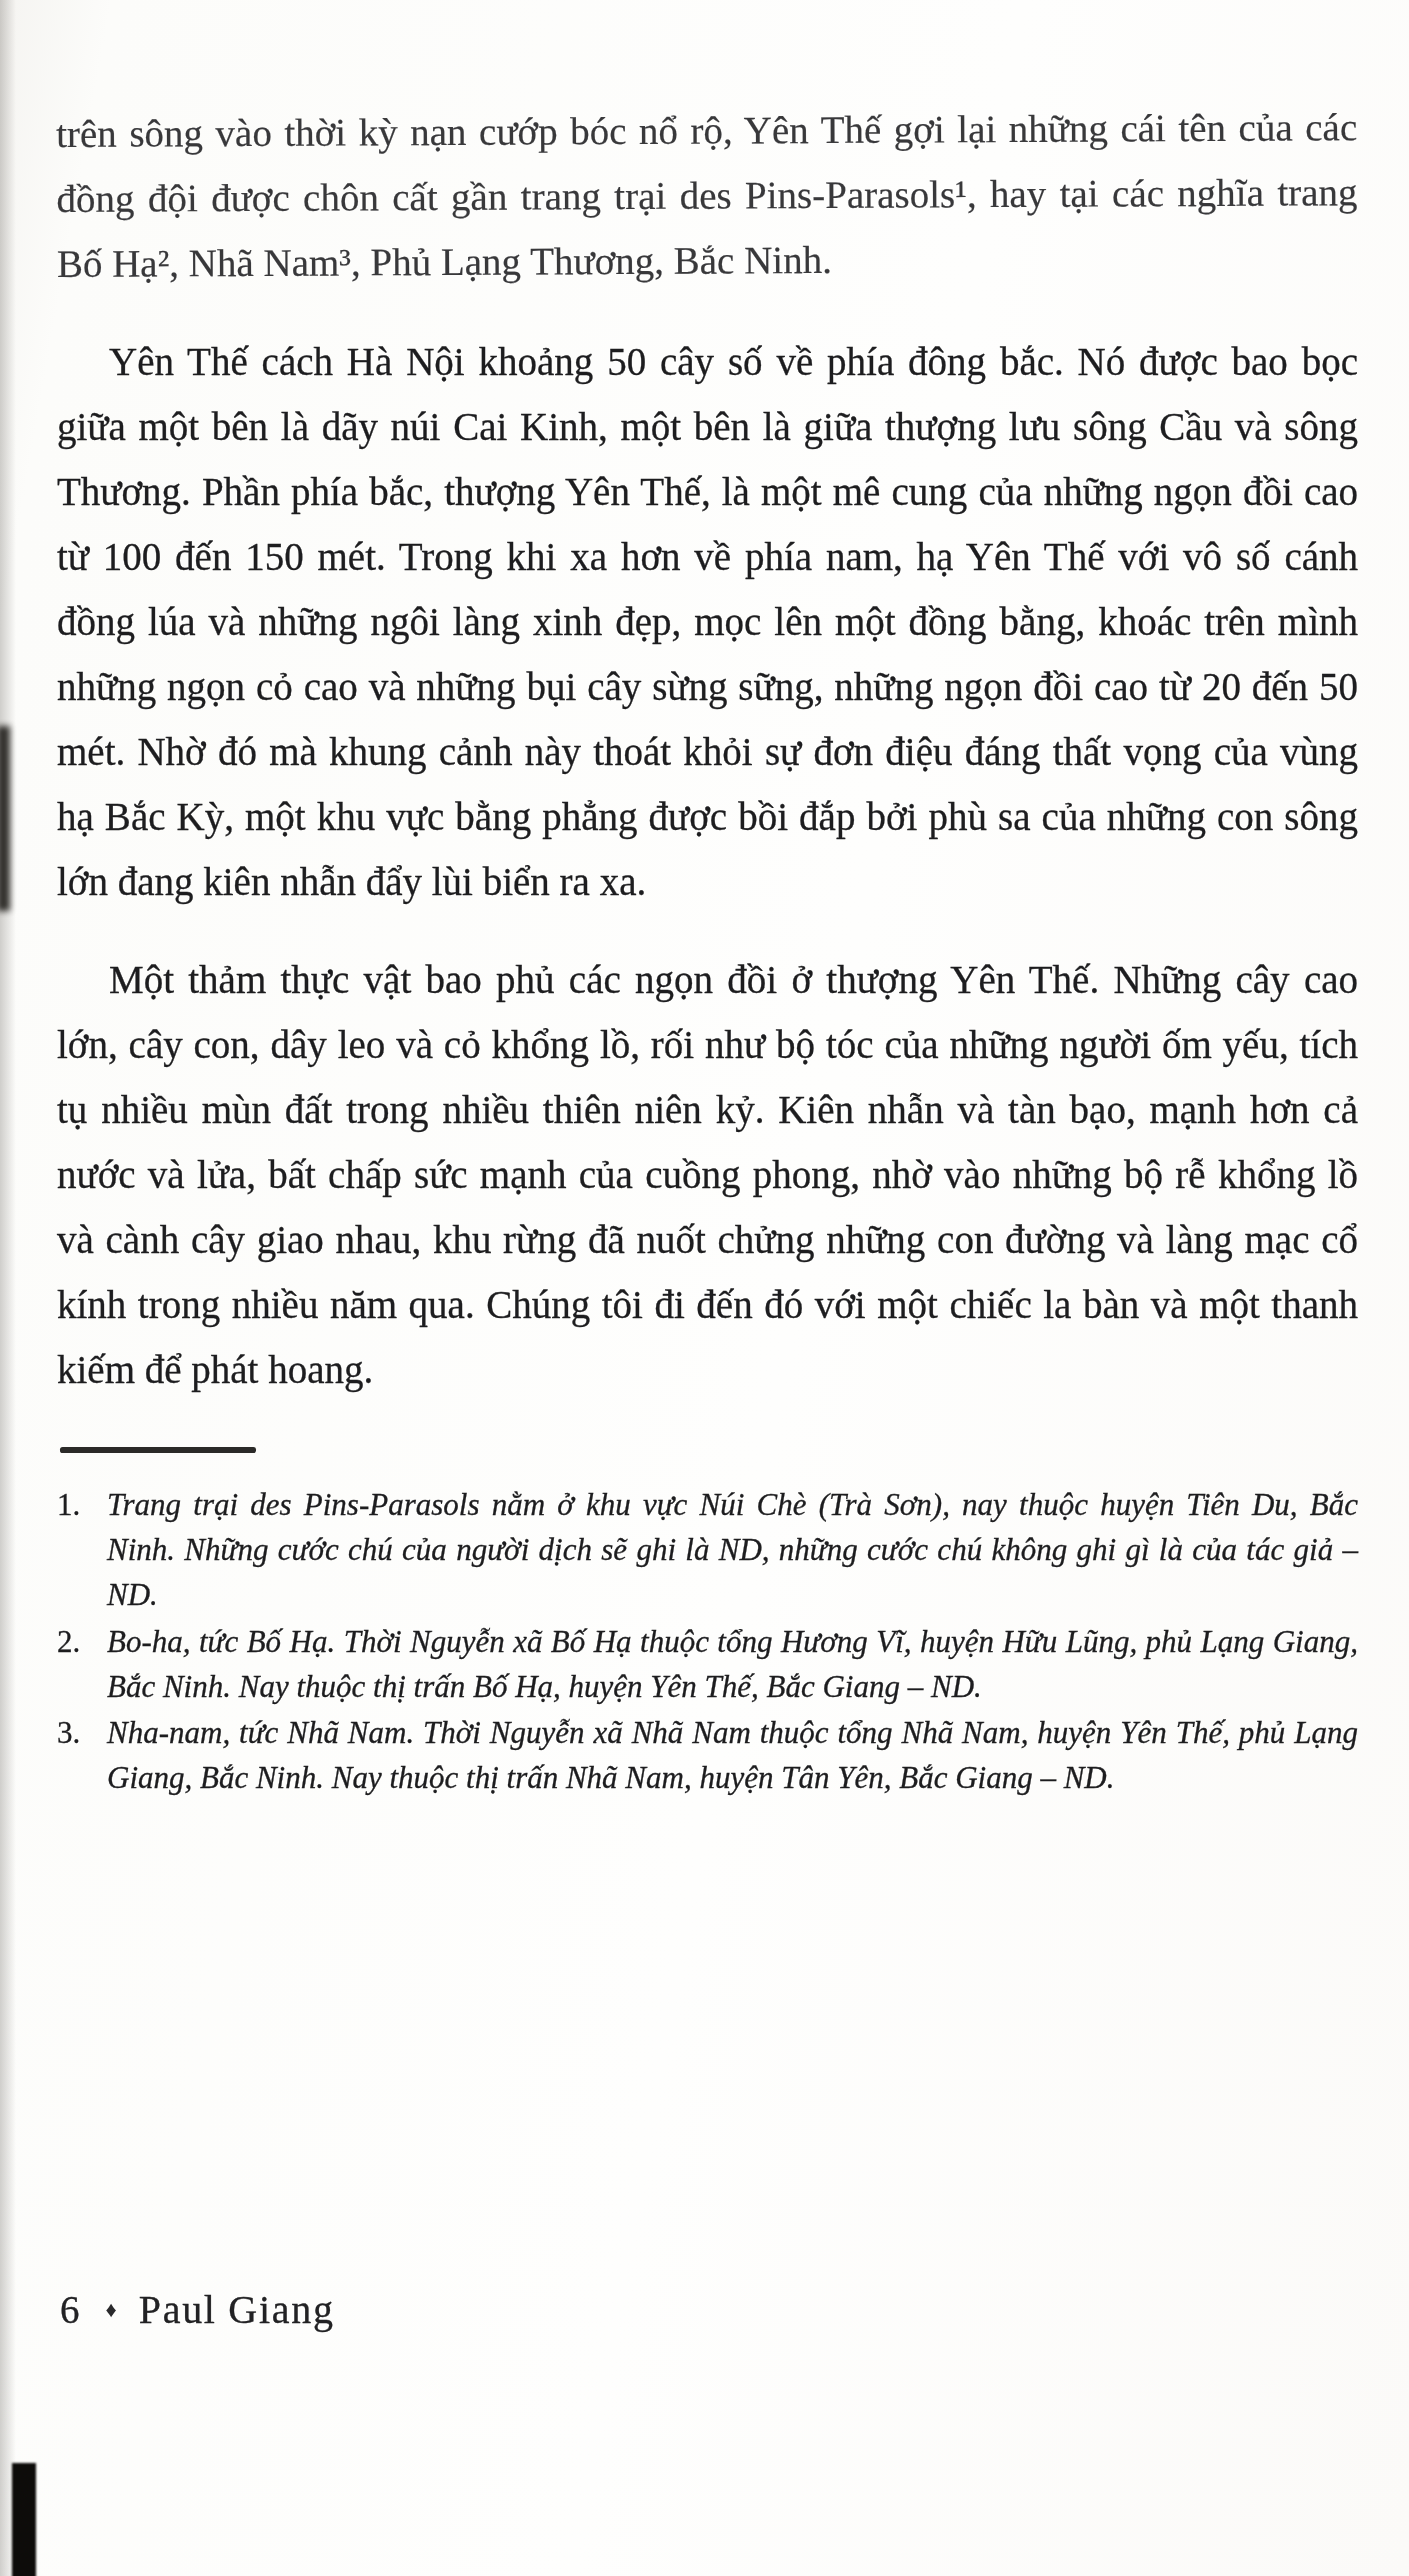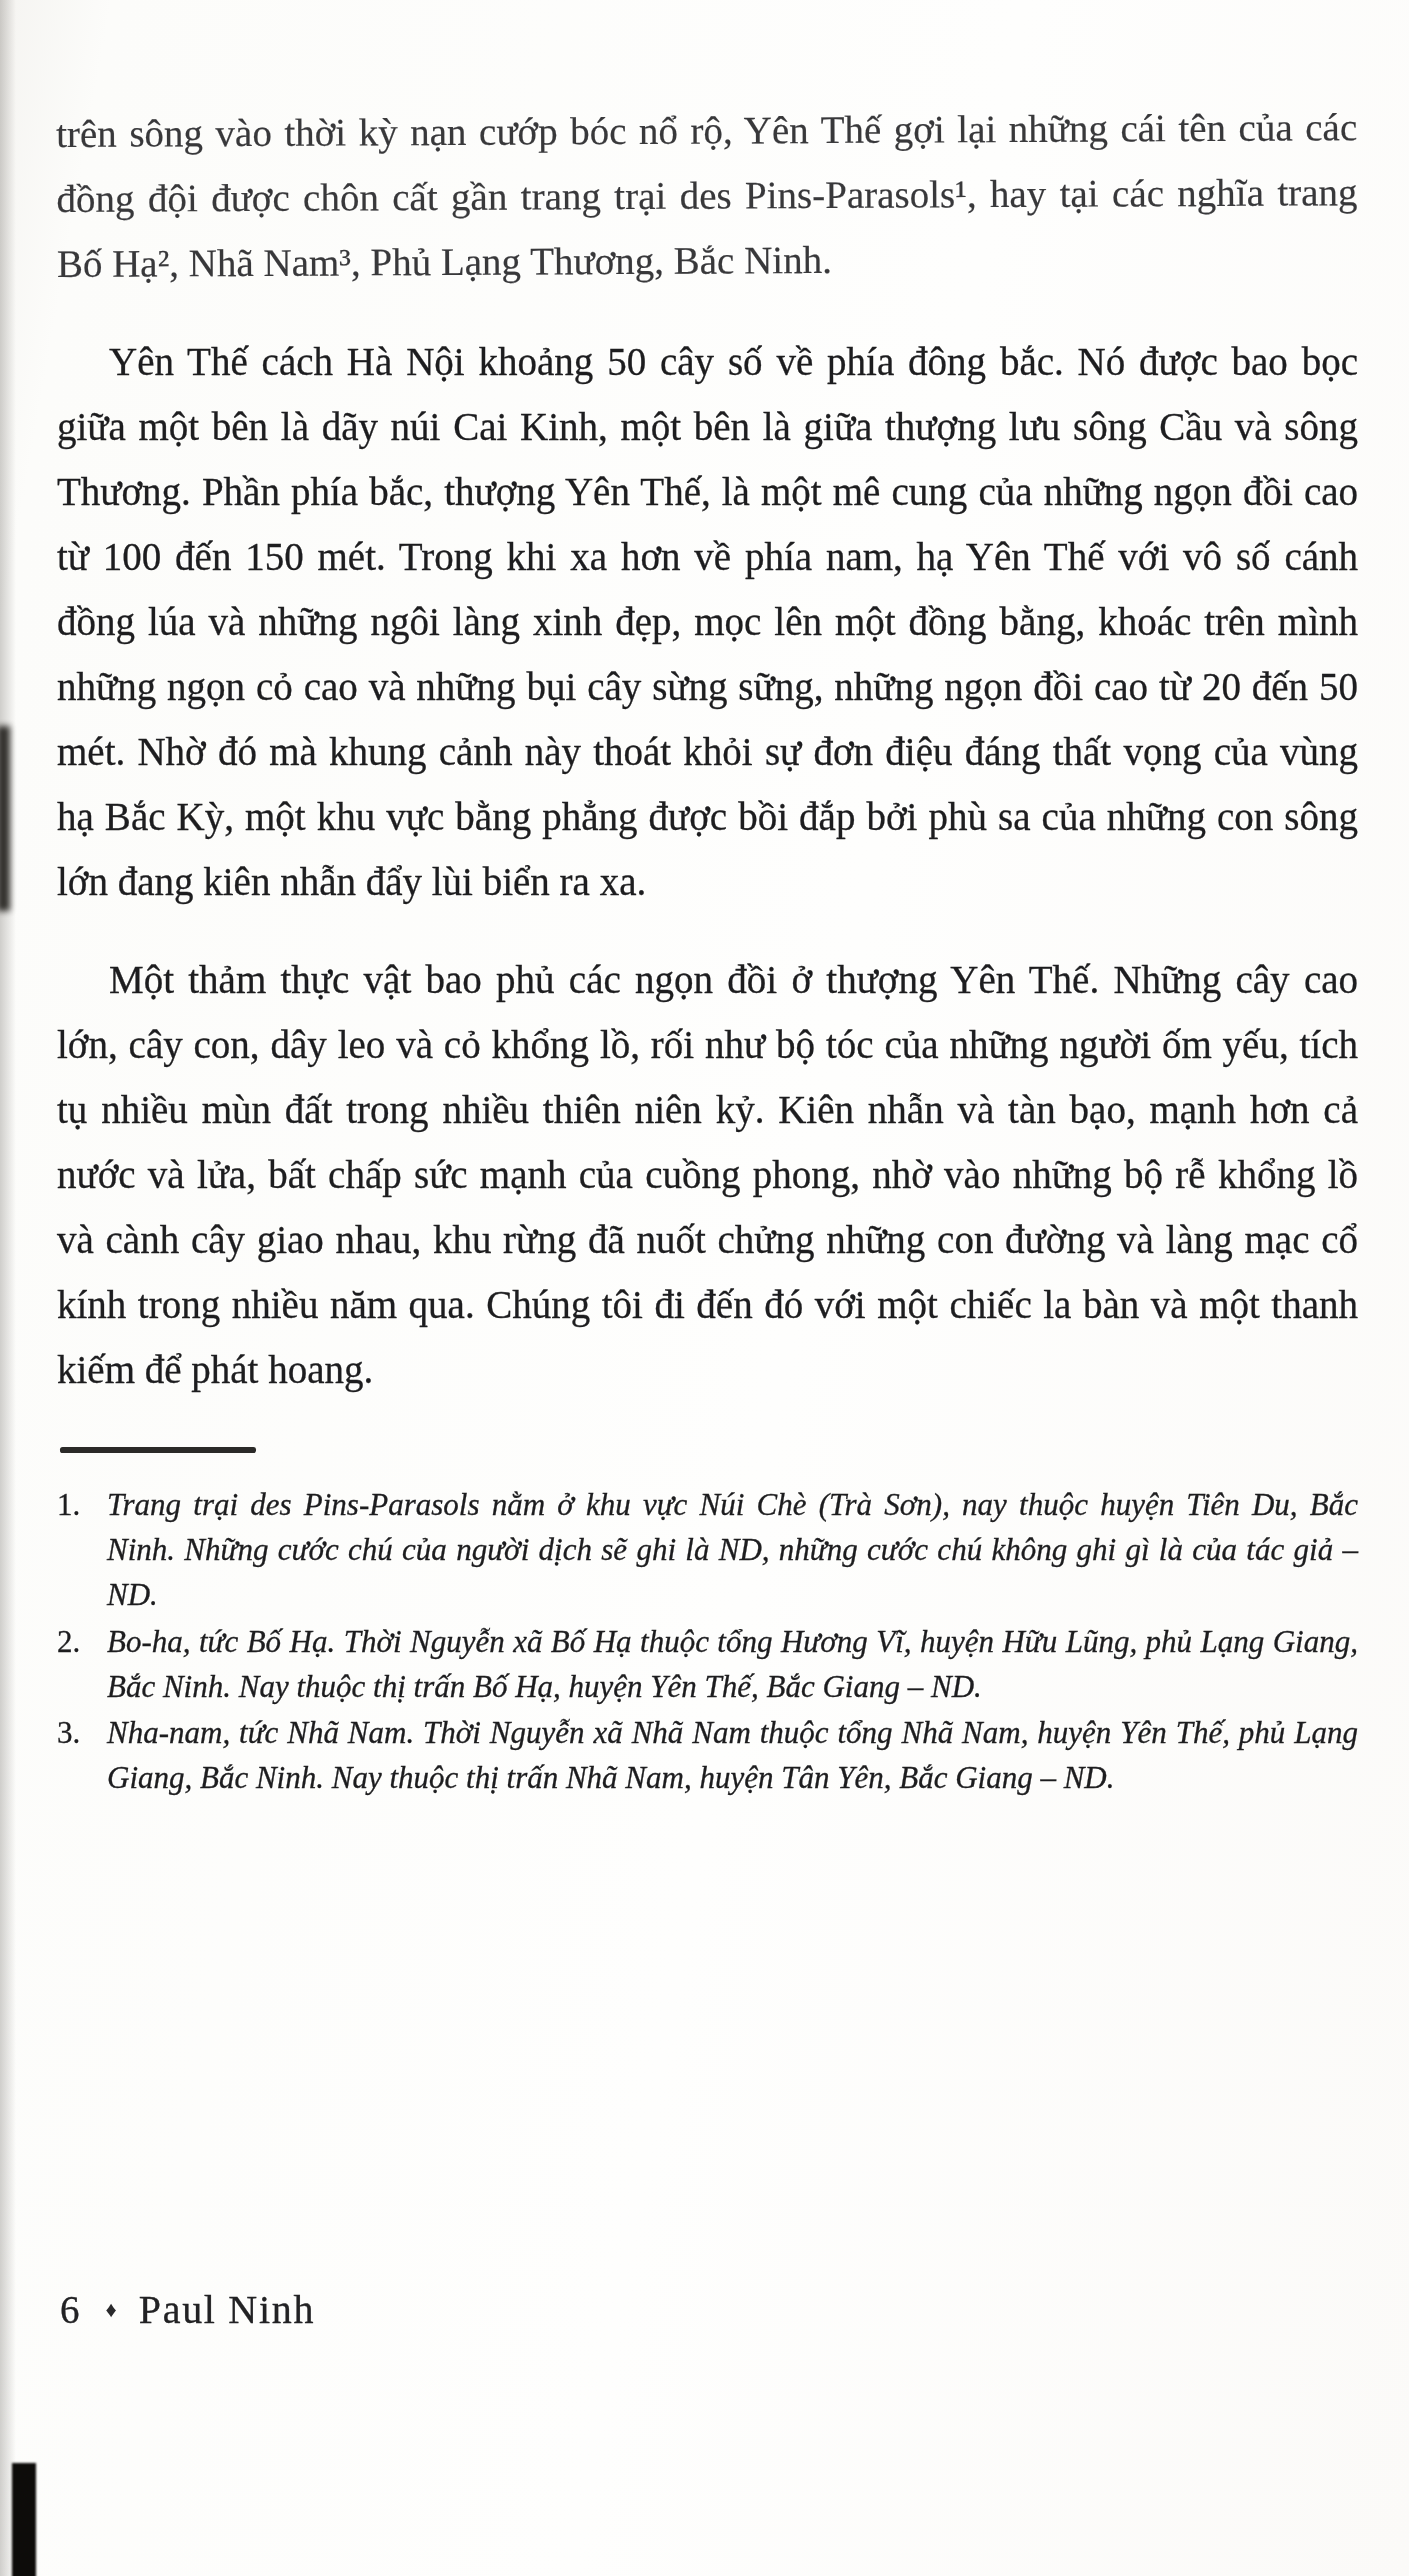--- a/index.html
+++ b/index.html
@@ -149,17 +149,17 @@
         <span class="fn-marker">3.</span>
         <span class="fn-text">Nha-nam, tức Nhã Nam. Thời Nguyễn xã Nhã Nam thuộc tổng Nhã Nam, huyện Yên Thế, phủ Lạng Giang, Bắc Ninh. Nay thuộc thị trấn Nhã Nam, huyện Tân Yên, Bắc Giang – ND.</span>
       </div>
 
     </div>
   </div>
 
   <div class="page-footer">
     <span class="page-number">6</span>
     <span class="footer-bullet">♦</span>
-    <span class="footer-author">Paul Ninh</span>
+    <span class="footer-author">Paul Giang</span>
   </div>
 
 </div>
 
 
 </body></html>

